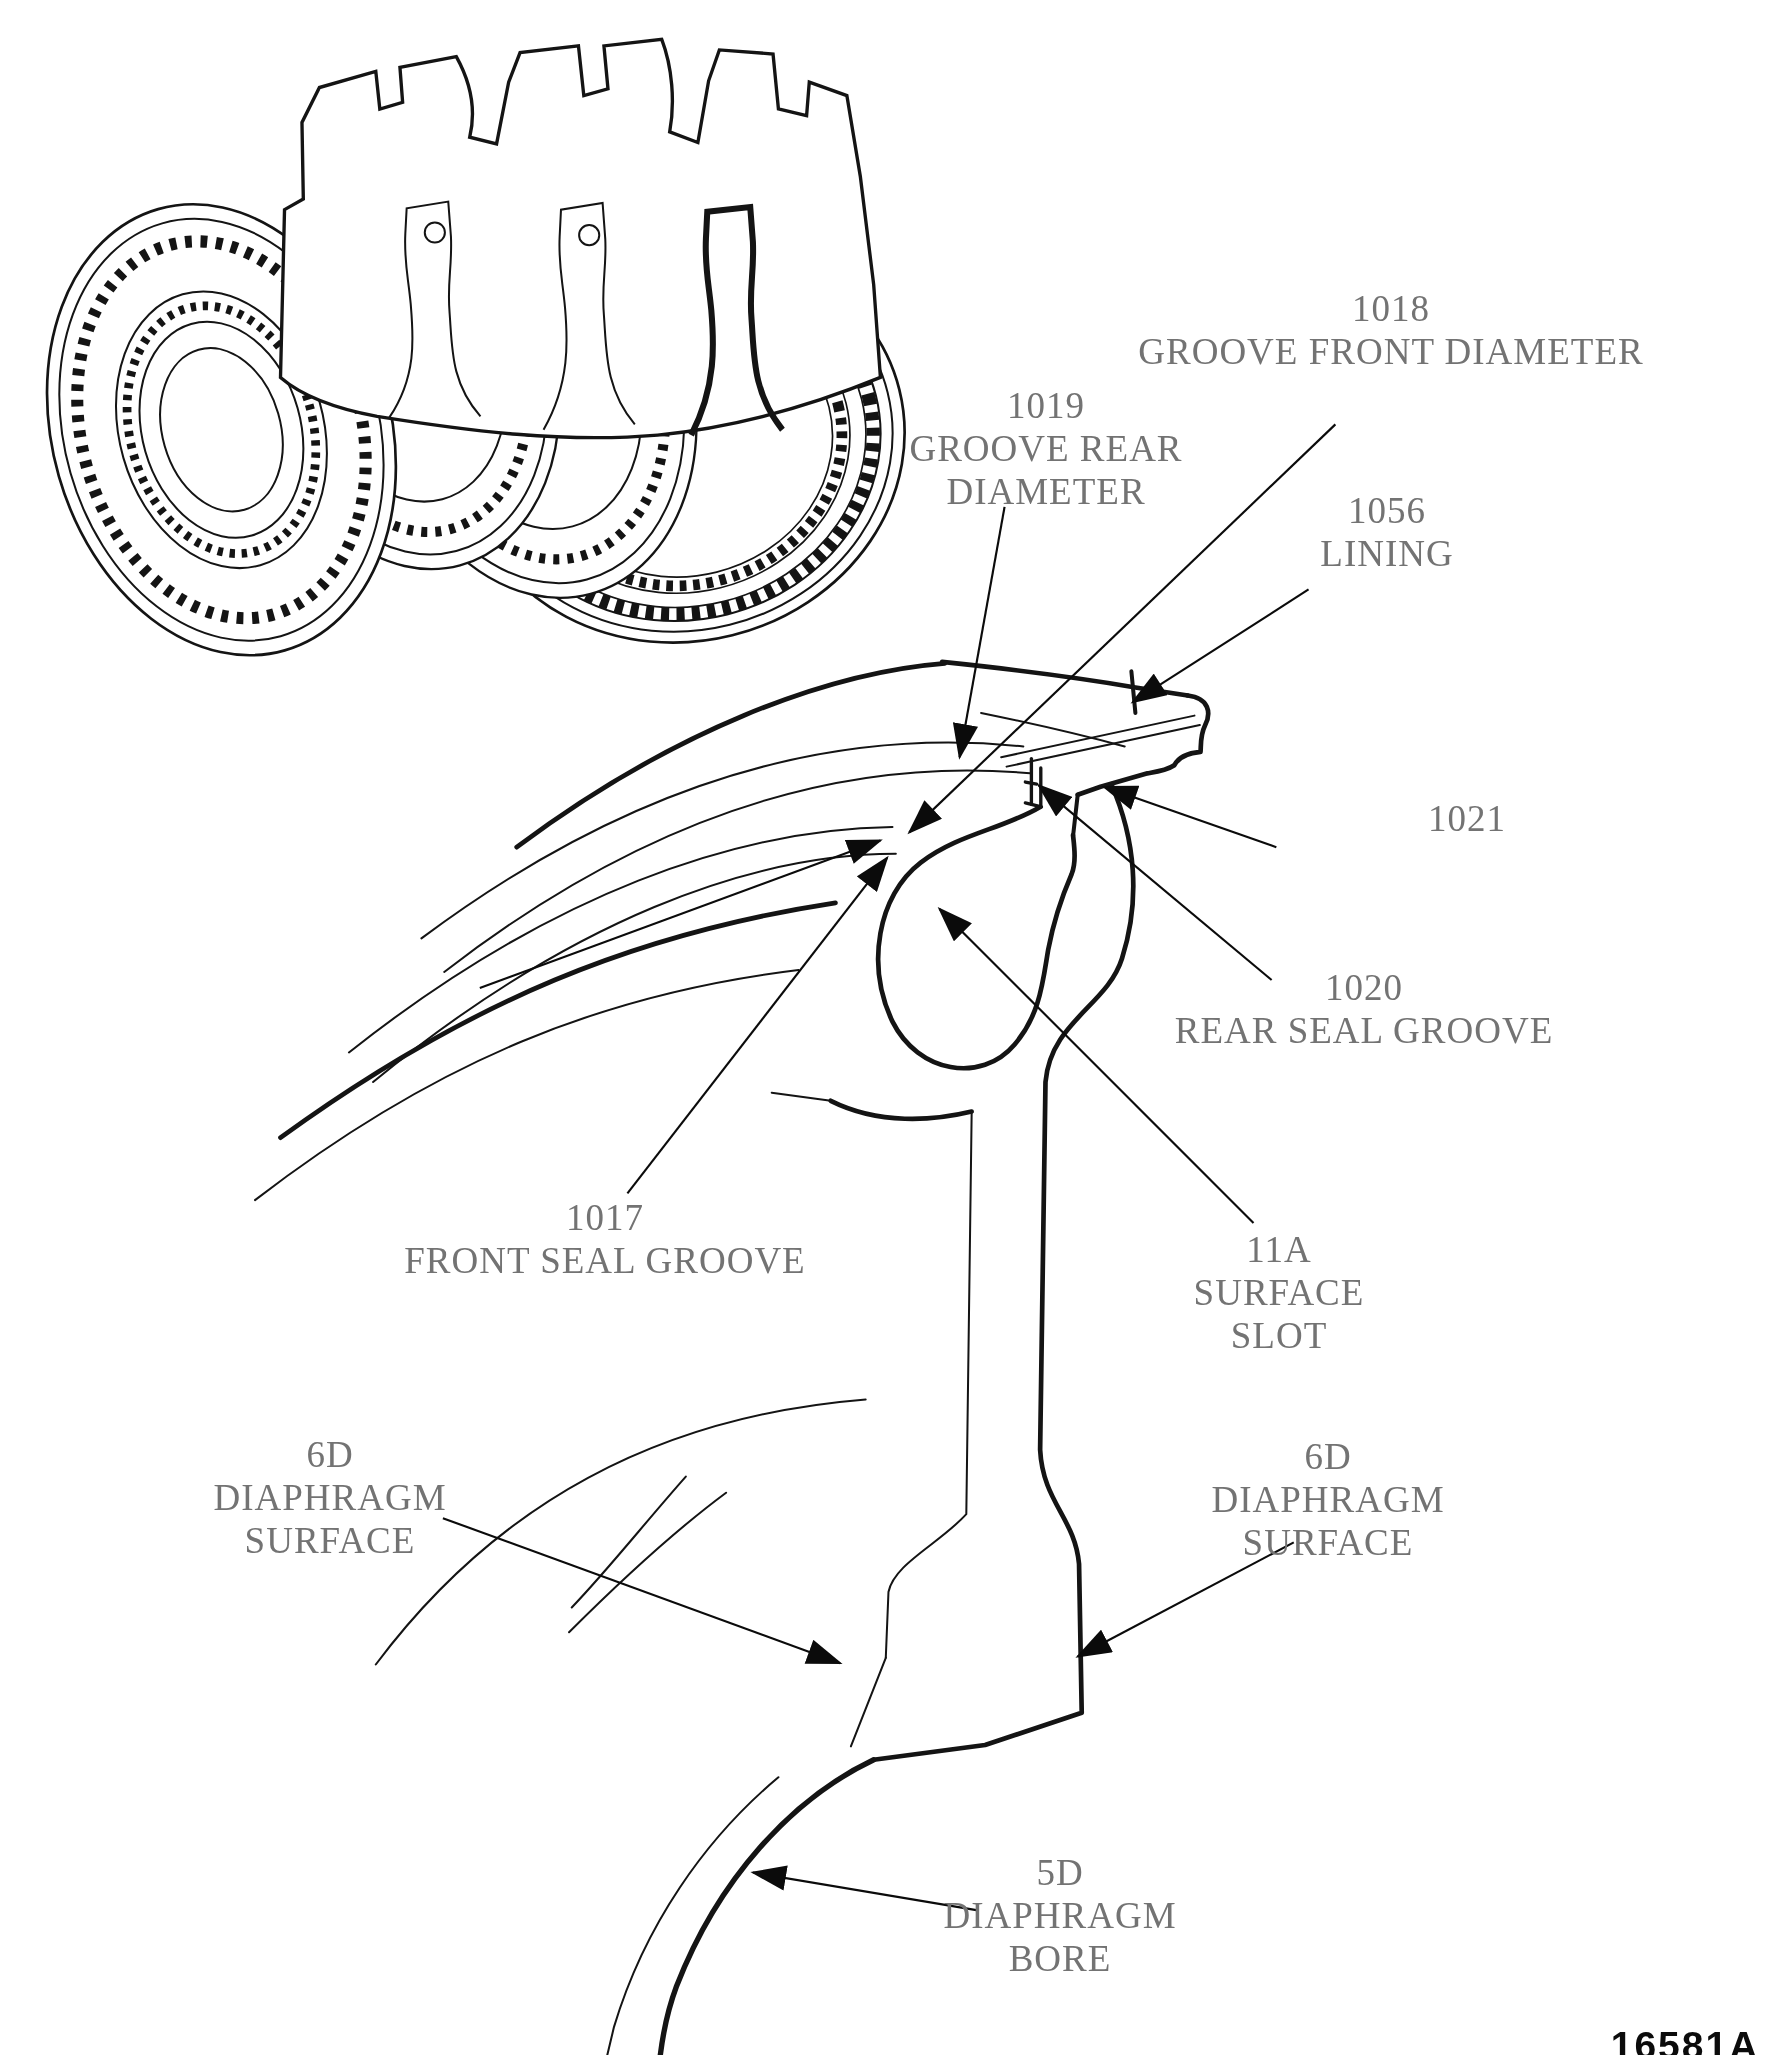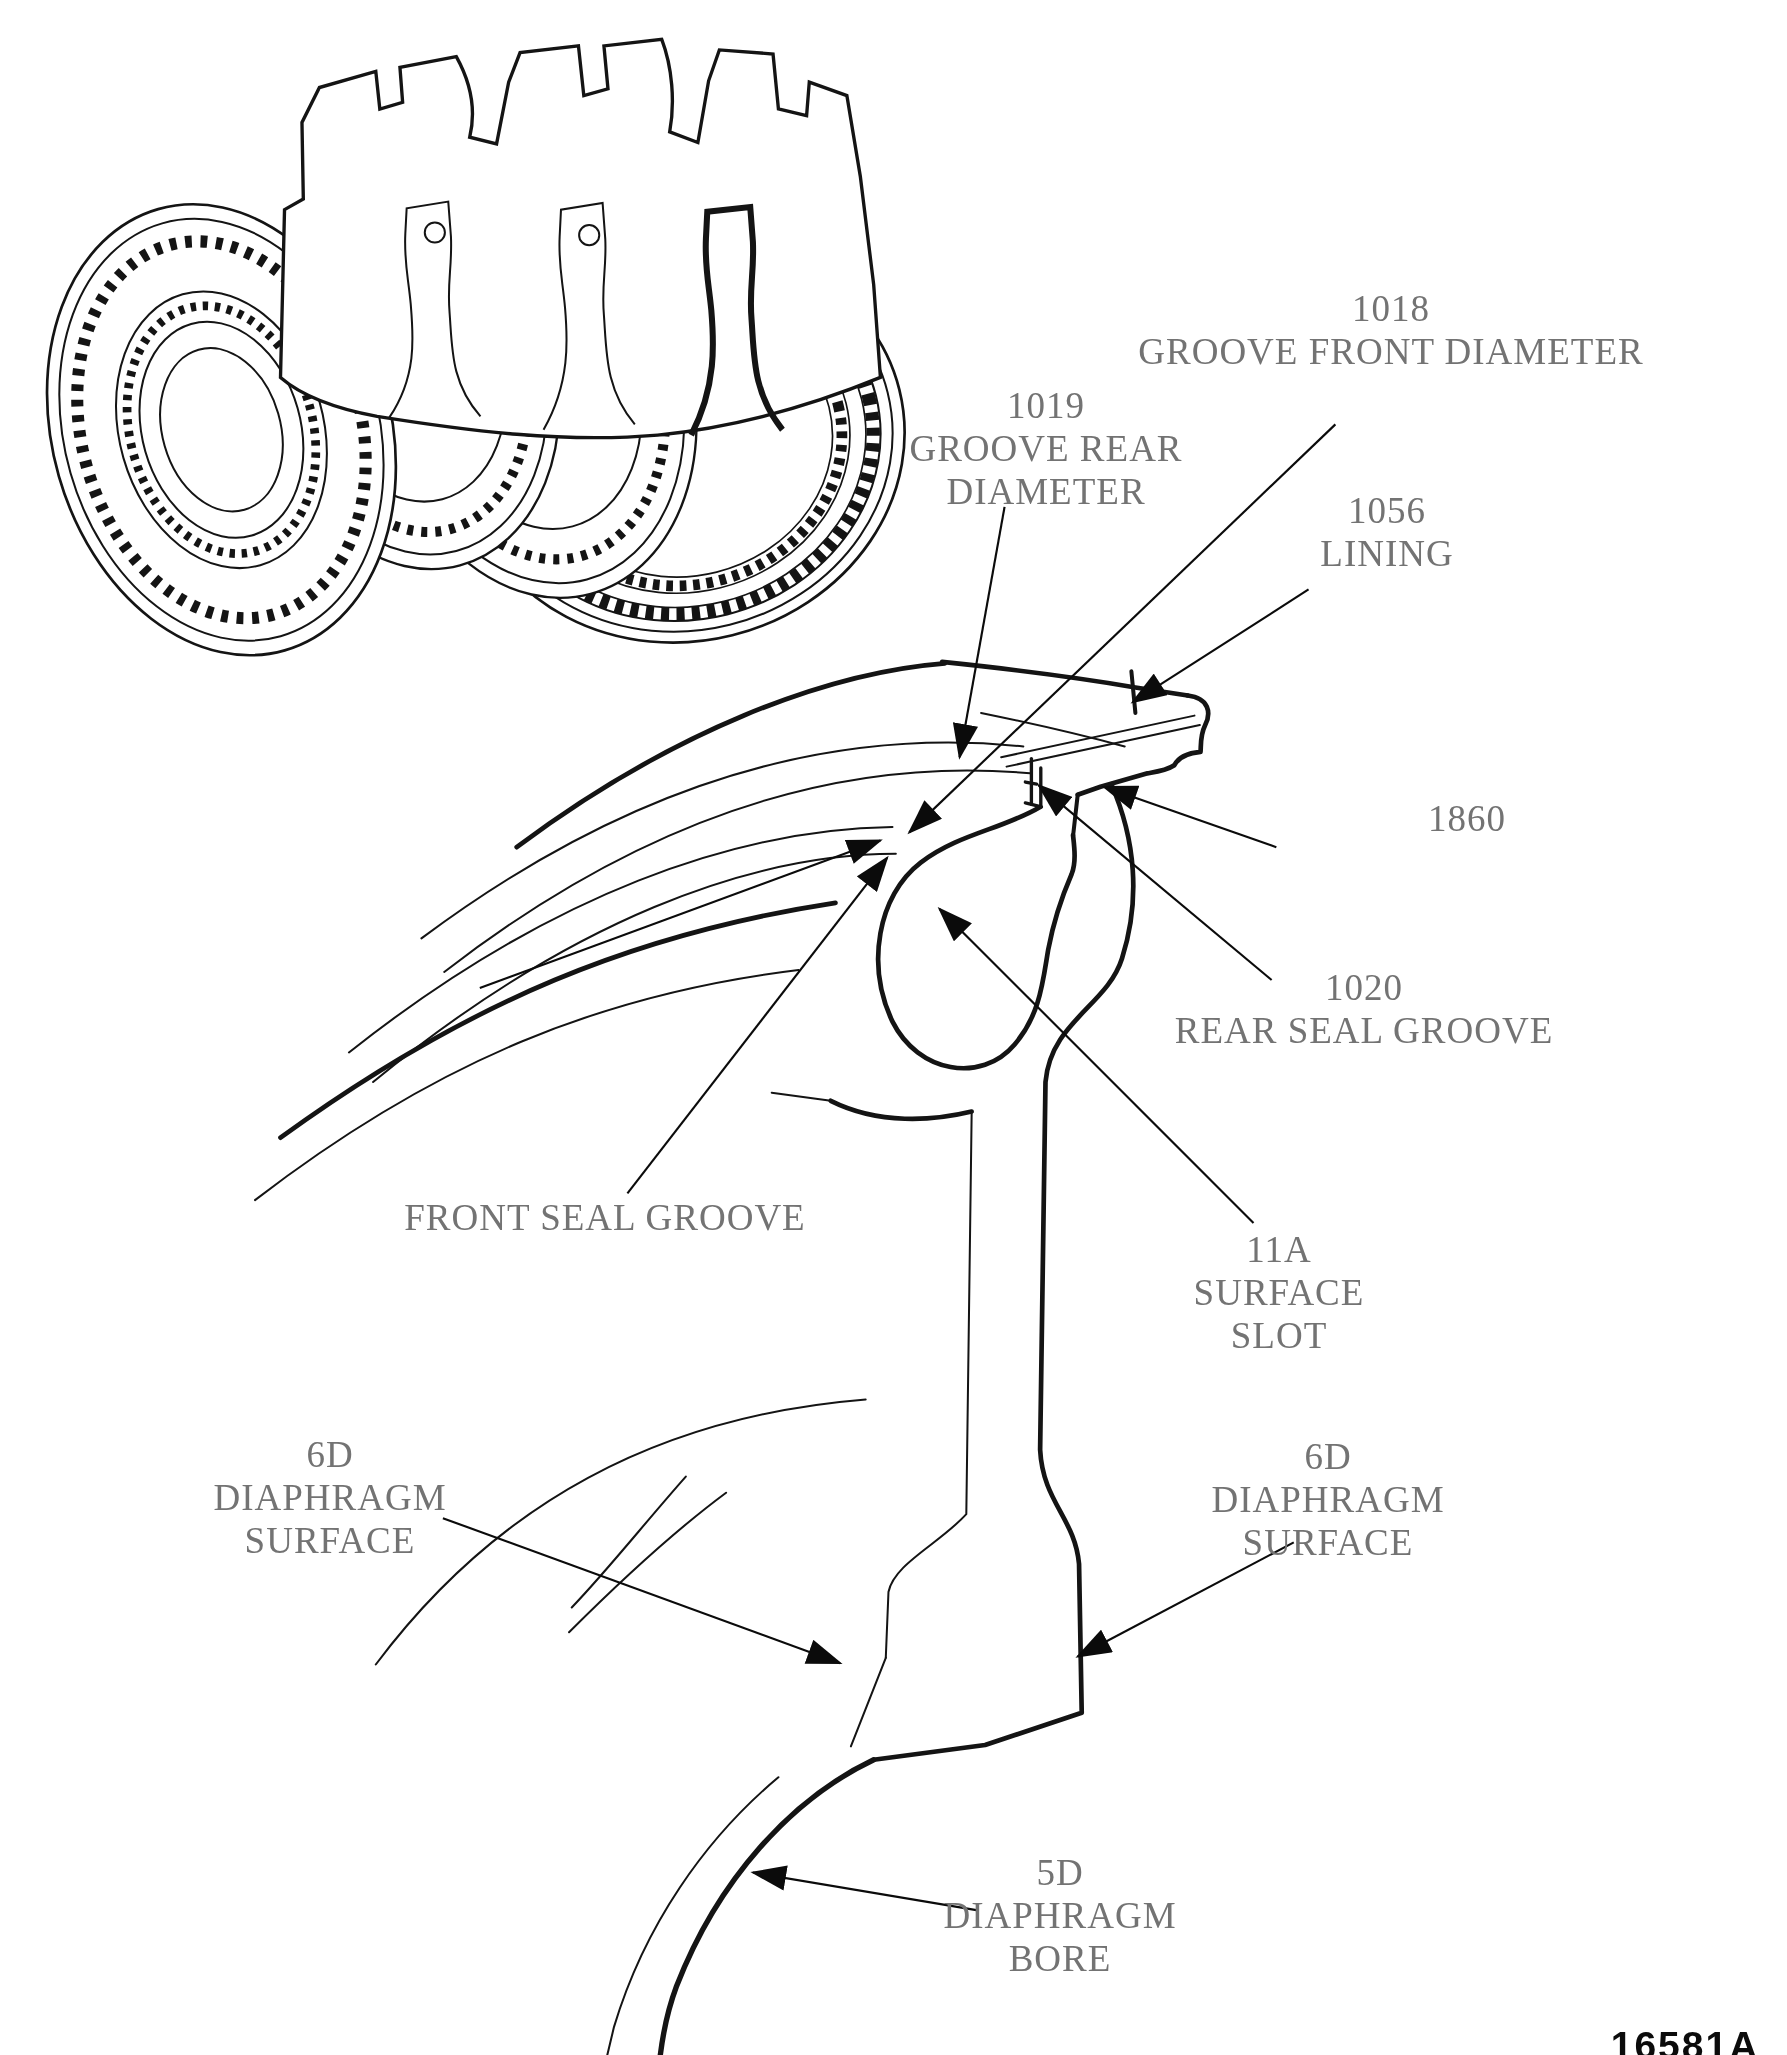--- a/index.html
+++ b/index.html
@@ -152,27 +152,28 @@
     <div class="callout" style="left: 1046px; top: 384px;">
       <div class="callout-line">1019</div>
       <div class="callout-line">GROOVE REAR</div>
       <div class="callout-line">DIAMETER</div>
     </div>
     <div class="callout" style="left: 1369px; top: 489px; margin-left: 18px;">
       <div class="callout-line">1056</div>
       <div class="callout-line">LINING</div>
     </div>
     <div class="callout" style="left: 1467px; top: 797px;">
-      <div class="callout-line">1860</div>
+      <div class="callout-line">1021</div>
     </div>
     <div class="callout" style="left: 1364px; top: 966px;">
       <div class="callout-line">1020</div>
       <div class="callout-line">REAR SEAL GROOVE</div>
     </div>
     <div class="callout" style="left: 605px; top: 1196px;">
+      <div class="callout-line">1017</div>
       <div class="callout-line">FRONT SEAL GROOVE</div>
     </div>
     <div class="callout" style="left: 1279px; top: 1228px;">
       <div class="callout-line">11A</div>
       <div class="callout-line">SURFACE</div>
       <div class="callout-line">SLOT</div>
     </div>
     <div class="callout" style="left: 330px; top: 1433px;">
       <div class="callout-line">6D</div>
       <div class="callout-line">DIAPHRAGM</div>

